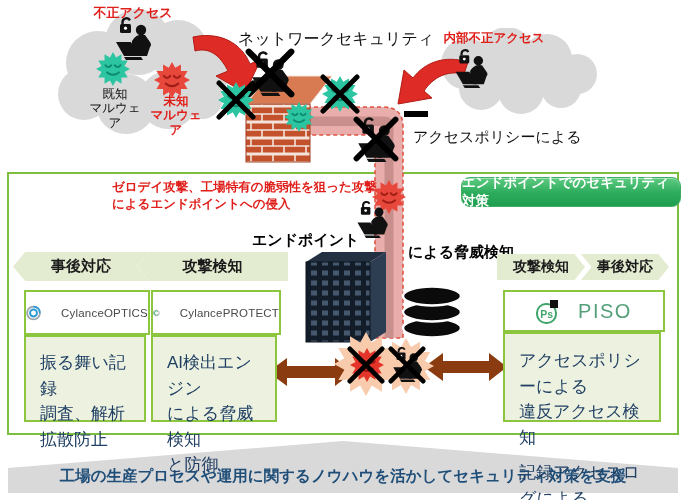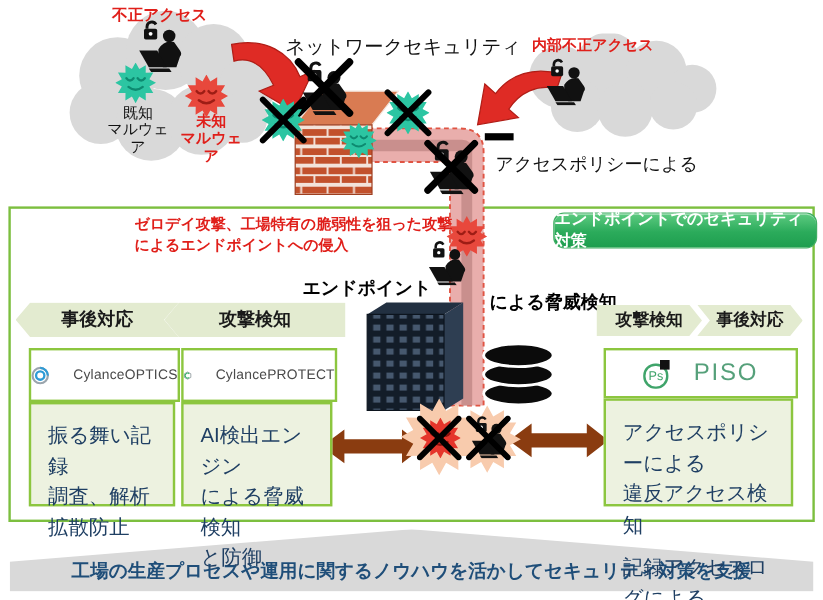--- a/index.html
+++ b/index.html
@@ -45,21 +45,21 @@
   .protect-logo{left:151px;top:290px;width:126px;height:41px;}
   .optics-desc{left:24px;top:335px;width:122px;height:87px;}
   .protect-desc{left:151px;top:335px;width:126px;height:87px;}
   .piso-logo{left:503px;top:290px;width:158px;height:38px;}
   .piso-desc{left:503px;top:332px;width:158px;height:90px;padding-top:8px;}
   .piso-desc p{margin:6px 0 10px 0;}
   .cy-name{font-size:11.5px;color:#4a4a4a;letter-spacing:.2px;}
   .piso-name{font-size:20px;color:#55a07a;letter-spacing:1.5px;}
   .ps-ico{position:relative;width:22px;height:22px;}
   .ps-sq{position:absolute;left:0;top:3px;width:17px;height:17px;border:2px solid #3fa46a;
-         border-radius:10px;color:#3fa46a;font-size:10.5px;font-weight:normal;
+         border-radius:10px;color:#3fa46a;font-size:10.5px;font-weight:bold;
          display:flex;align-items:center;justify-content:center;background:#fff;}
   .ps-dot{position:absolute;right:0;top:0;width:8px;height:8px;background:#111;}
 
   
   .banner{left:8px;top:441px;width:670px;height:52px;background:#d9d9d9;
           clip-path:polygon(0 52%,50% 0,100% 52%,100% 100%,0 100%);}
   .banner-text{left:0;top:466px;width:686px;text-align:center;color:#1f4e79;
                font-weight:bold;font-size:15.5px;}
 
   .blackbar{left:404px;top:111px;width:24px;height:6px;background:#000;}

